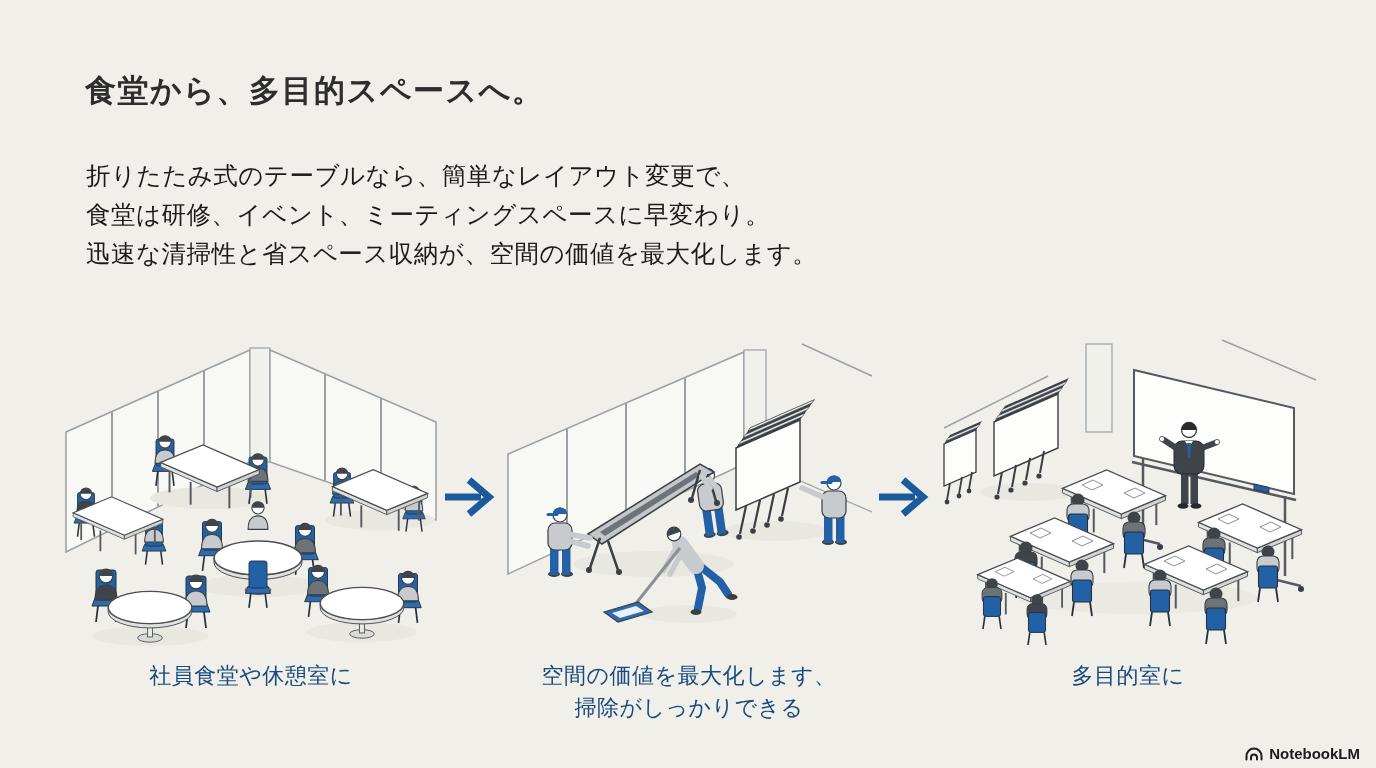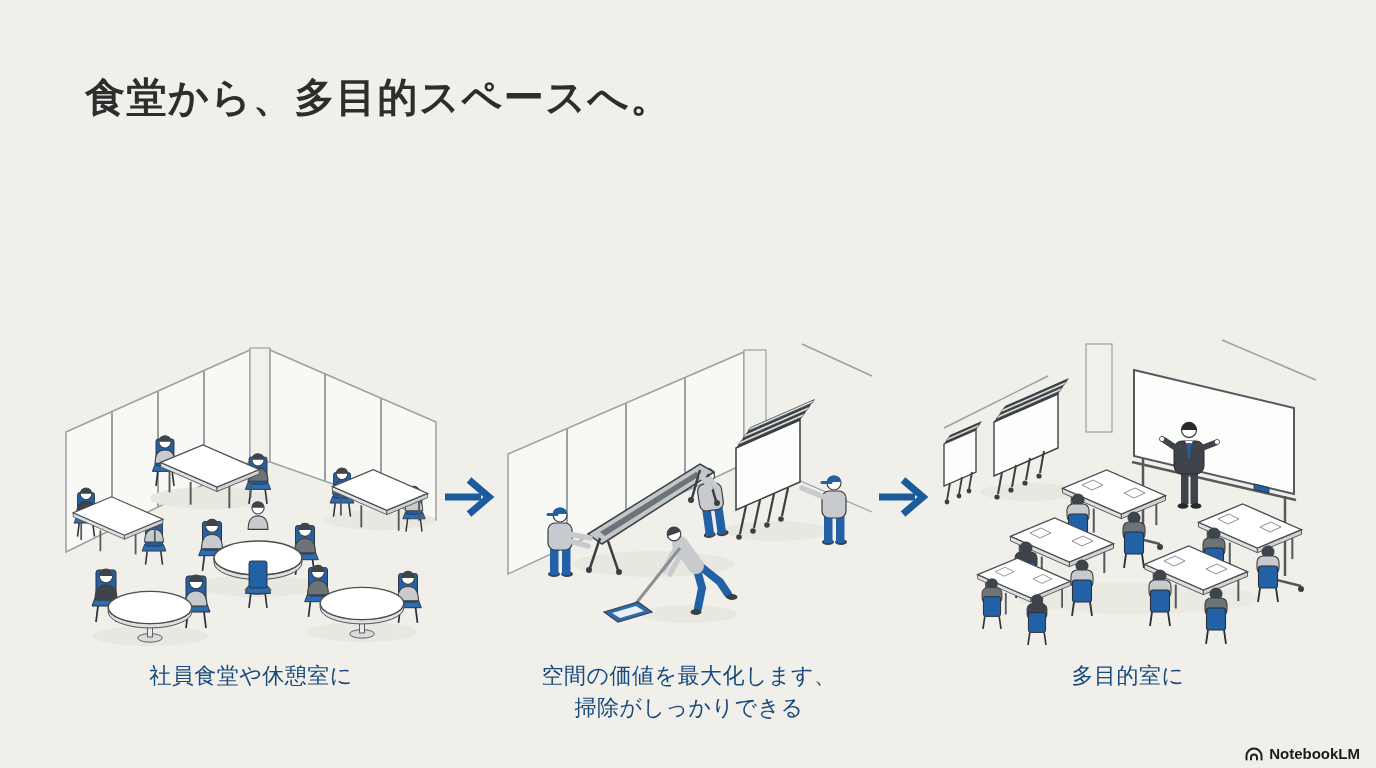--- a/index.html
+++ b/index.html
@@ -5,21 +5,21 @@
   html,body{margin:0;padding:0;}
   body{
     width:1376px;height:768px;position:relative;overflow:hidden;
     background:#f0efe9;
     font-family:"Liberation Sans","DejaVu Sans",sans-serif;
     color:#1e1e1e;
   }
   .slide{position:absolute;inset:0;}
   .title{
     position:absolute;left:85px;top:70px;margin:0;
-    font-size:40px;font-weight:800;letter-spacing:1.5px;color:#2d2d2d;
+    font-size:31px;font-weight:800;letter-spacing:1.5px;color:#2d2d2d;
   }
   .desc{
     position:absolute;left:86px;top:156px;margin:0;
     font-size:24.5px;line-height:39px;color:#1b1b1b;
     white-space:pre-line;letter-spacing:0.5px;
   }
   .flow{
     position:absolute;left:62px;top:336px;
     display:flex;align-items:flex-start;
   }
@@ -90,20 +90,23 @@
       <polygon points="-32,-7 -21,-12 -11,-7 -22,-2" fill="#fff" stroke="#8a9094" stroke-width="1"></polygon>
       <polygon points="10,1 21,-4 31,1 20,6" fill="#fff" stroke="#8a9094" stroke-width="1"></polygon>
     </g>
   </defs>
 </svg>
 
 <div class="slide">
 
   <h1 class="title">食堂から、多目的スペースへ。</h1>
 
+  <p class="desc">折りたたみ式のテーブルなら、簡単なレイアウト変更で、
+食堂は研修、イベント、ミーティングスペースに早変わり。
+迅速な清掃性と省スペース収納が、空間の価値を最大化します。</p>
 
   <div class="flow">
 
     <figure class="step">
       <svg class="scene" width="378" height="312" viewBox="0 0 378 312">
 
         <polygon points="4,96 188,14 188,126 4,216" fill="#f8f8f4" stroke="#9aa0a4" stroke-width="1.5"></polygon>
         <line x1="50" y1="75.5" x2="50" y2="193.5" stroke="#9aa0a4" stroke-width="2"></line>
         <line x1="96" y1="55" x2="96" y2="171" stroke="#9aa0a4" stroke-width="2"></line>
         <line x1="142" y1="34.5" x2="142" y2="148.5" stroke="#9aa0a4" stroke-width="2"></line>

